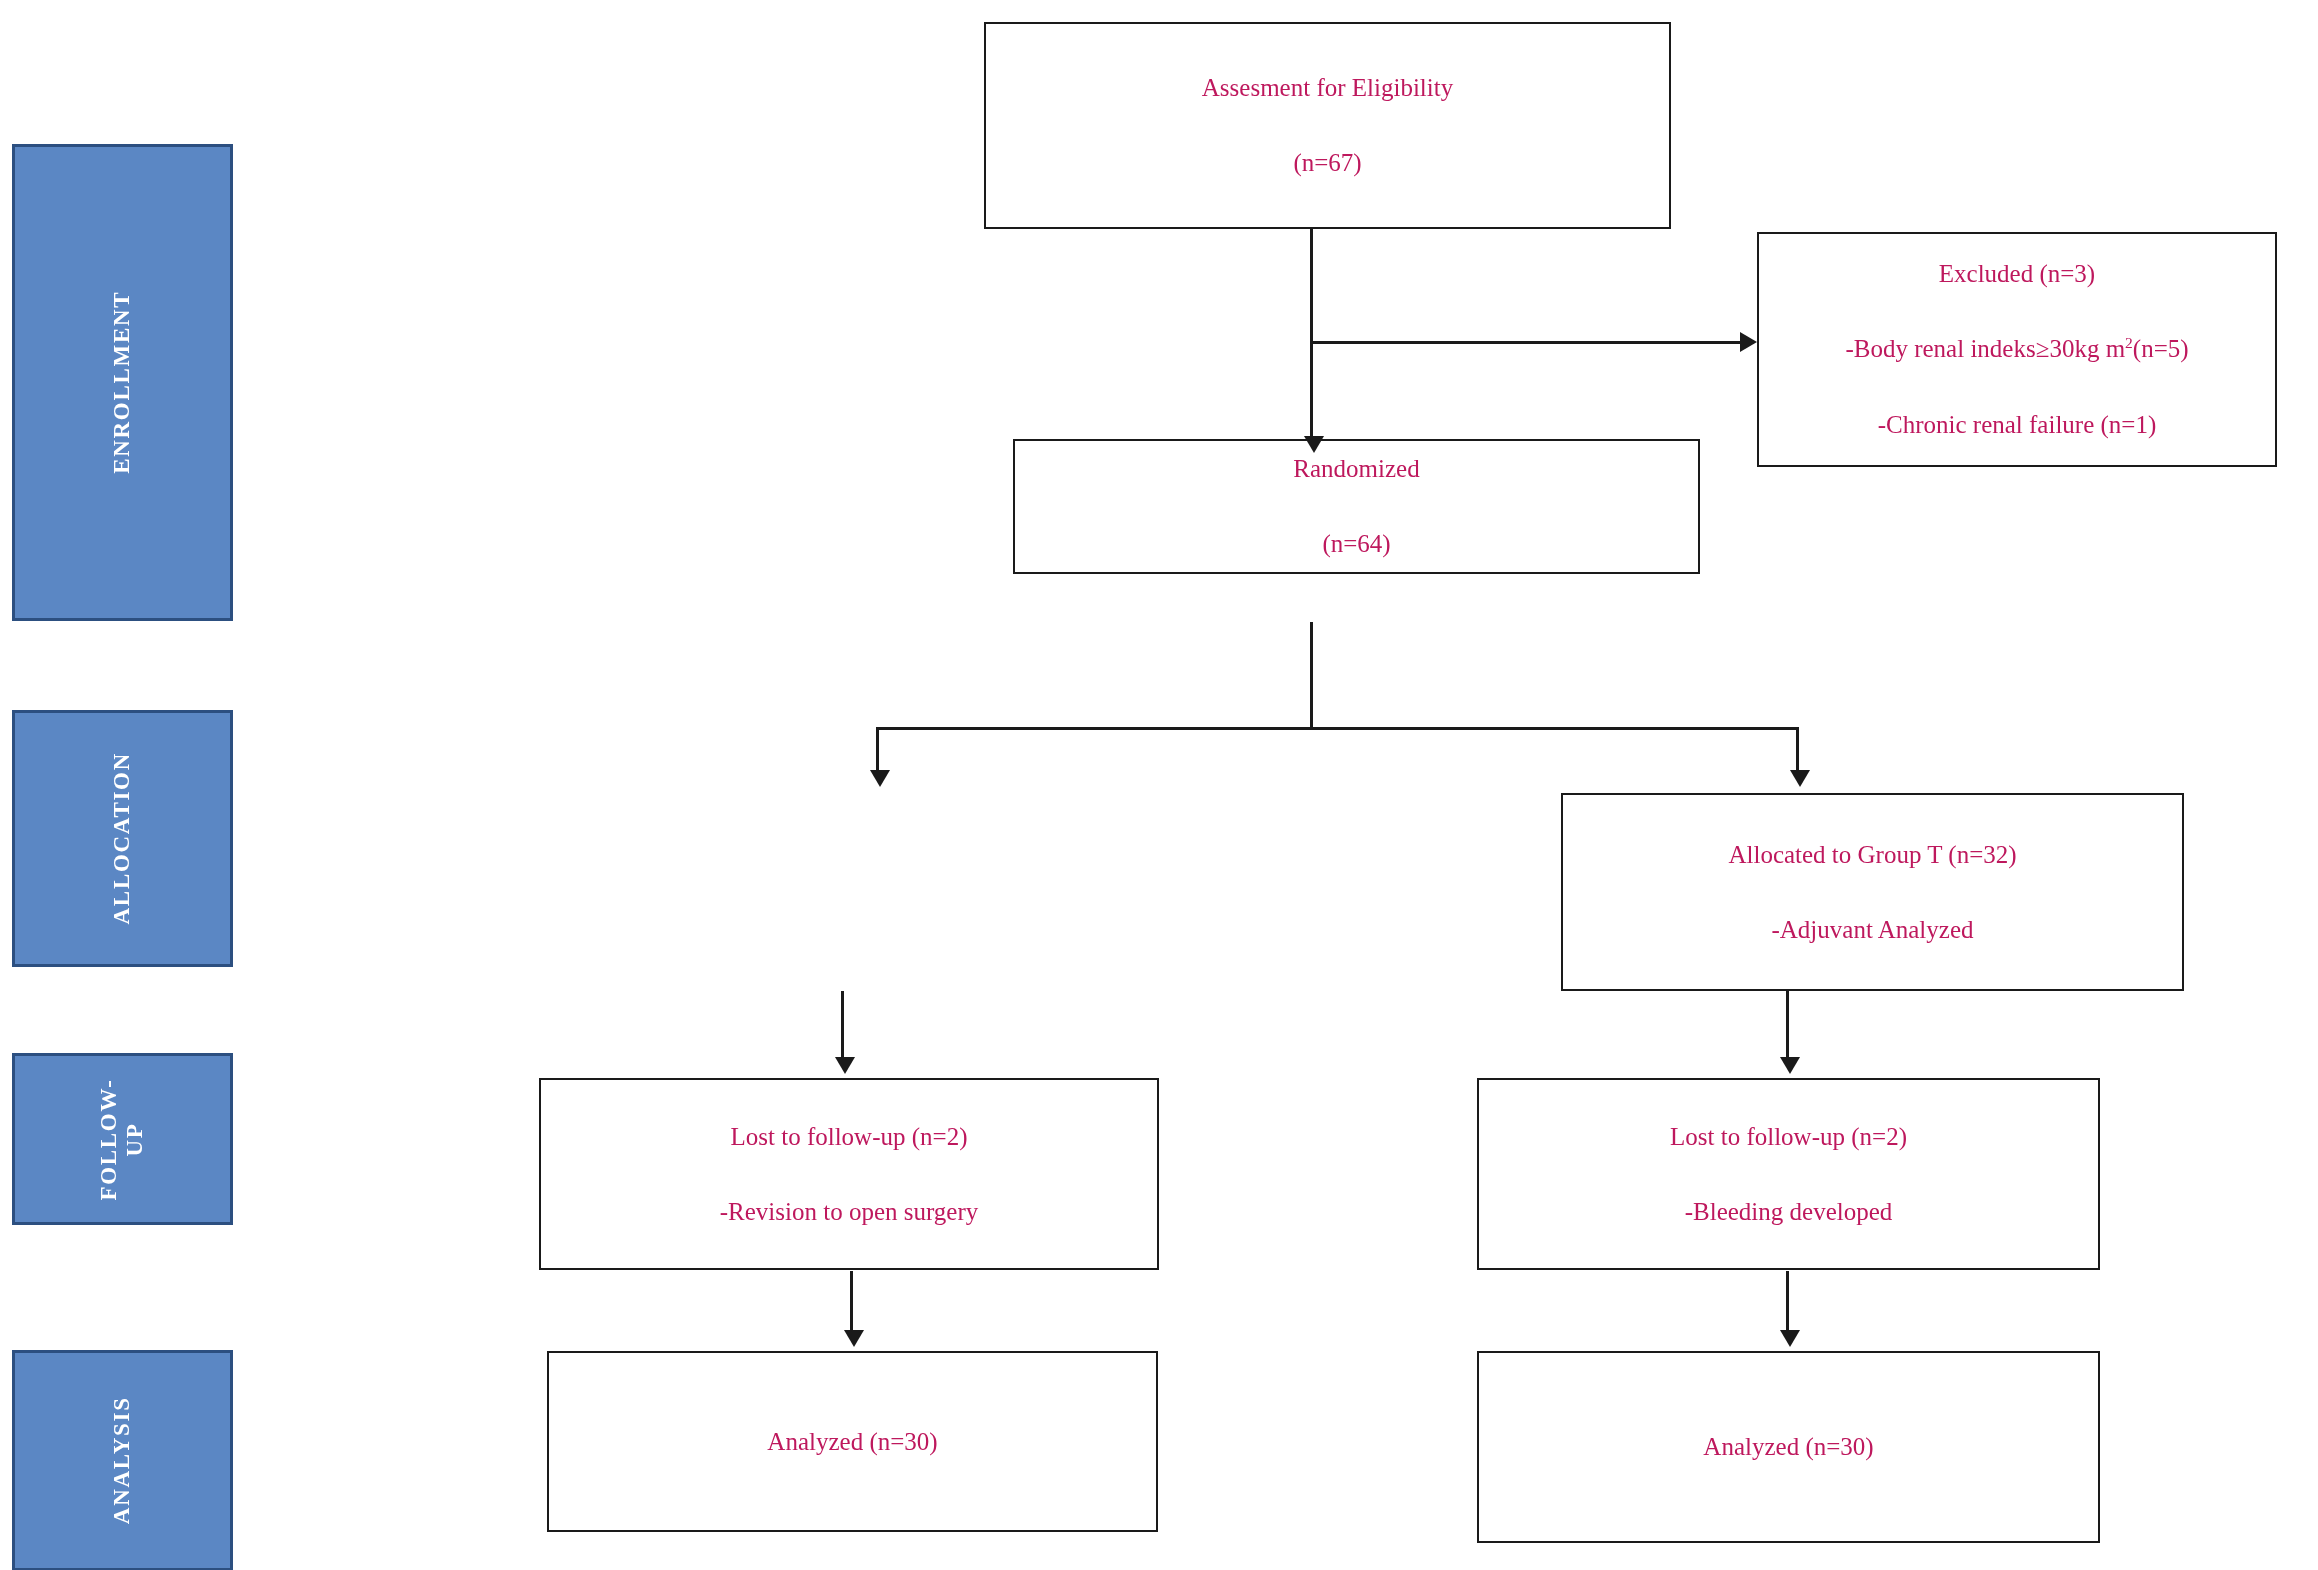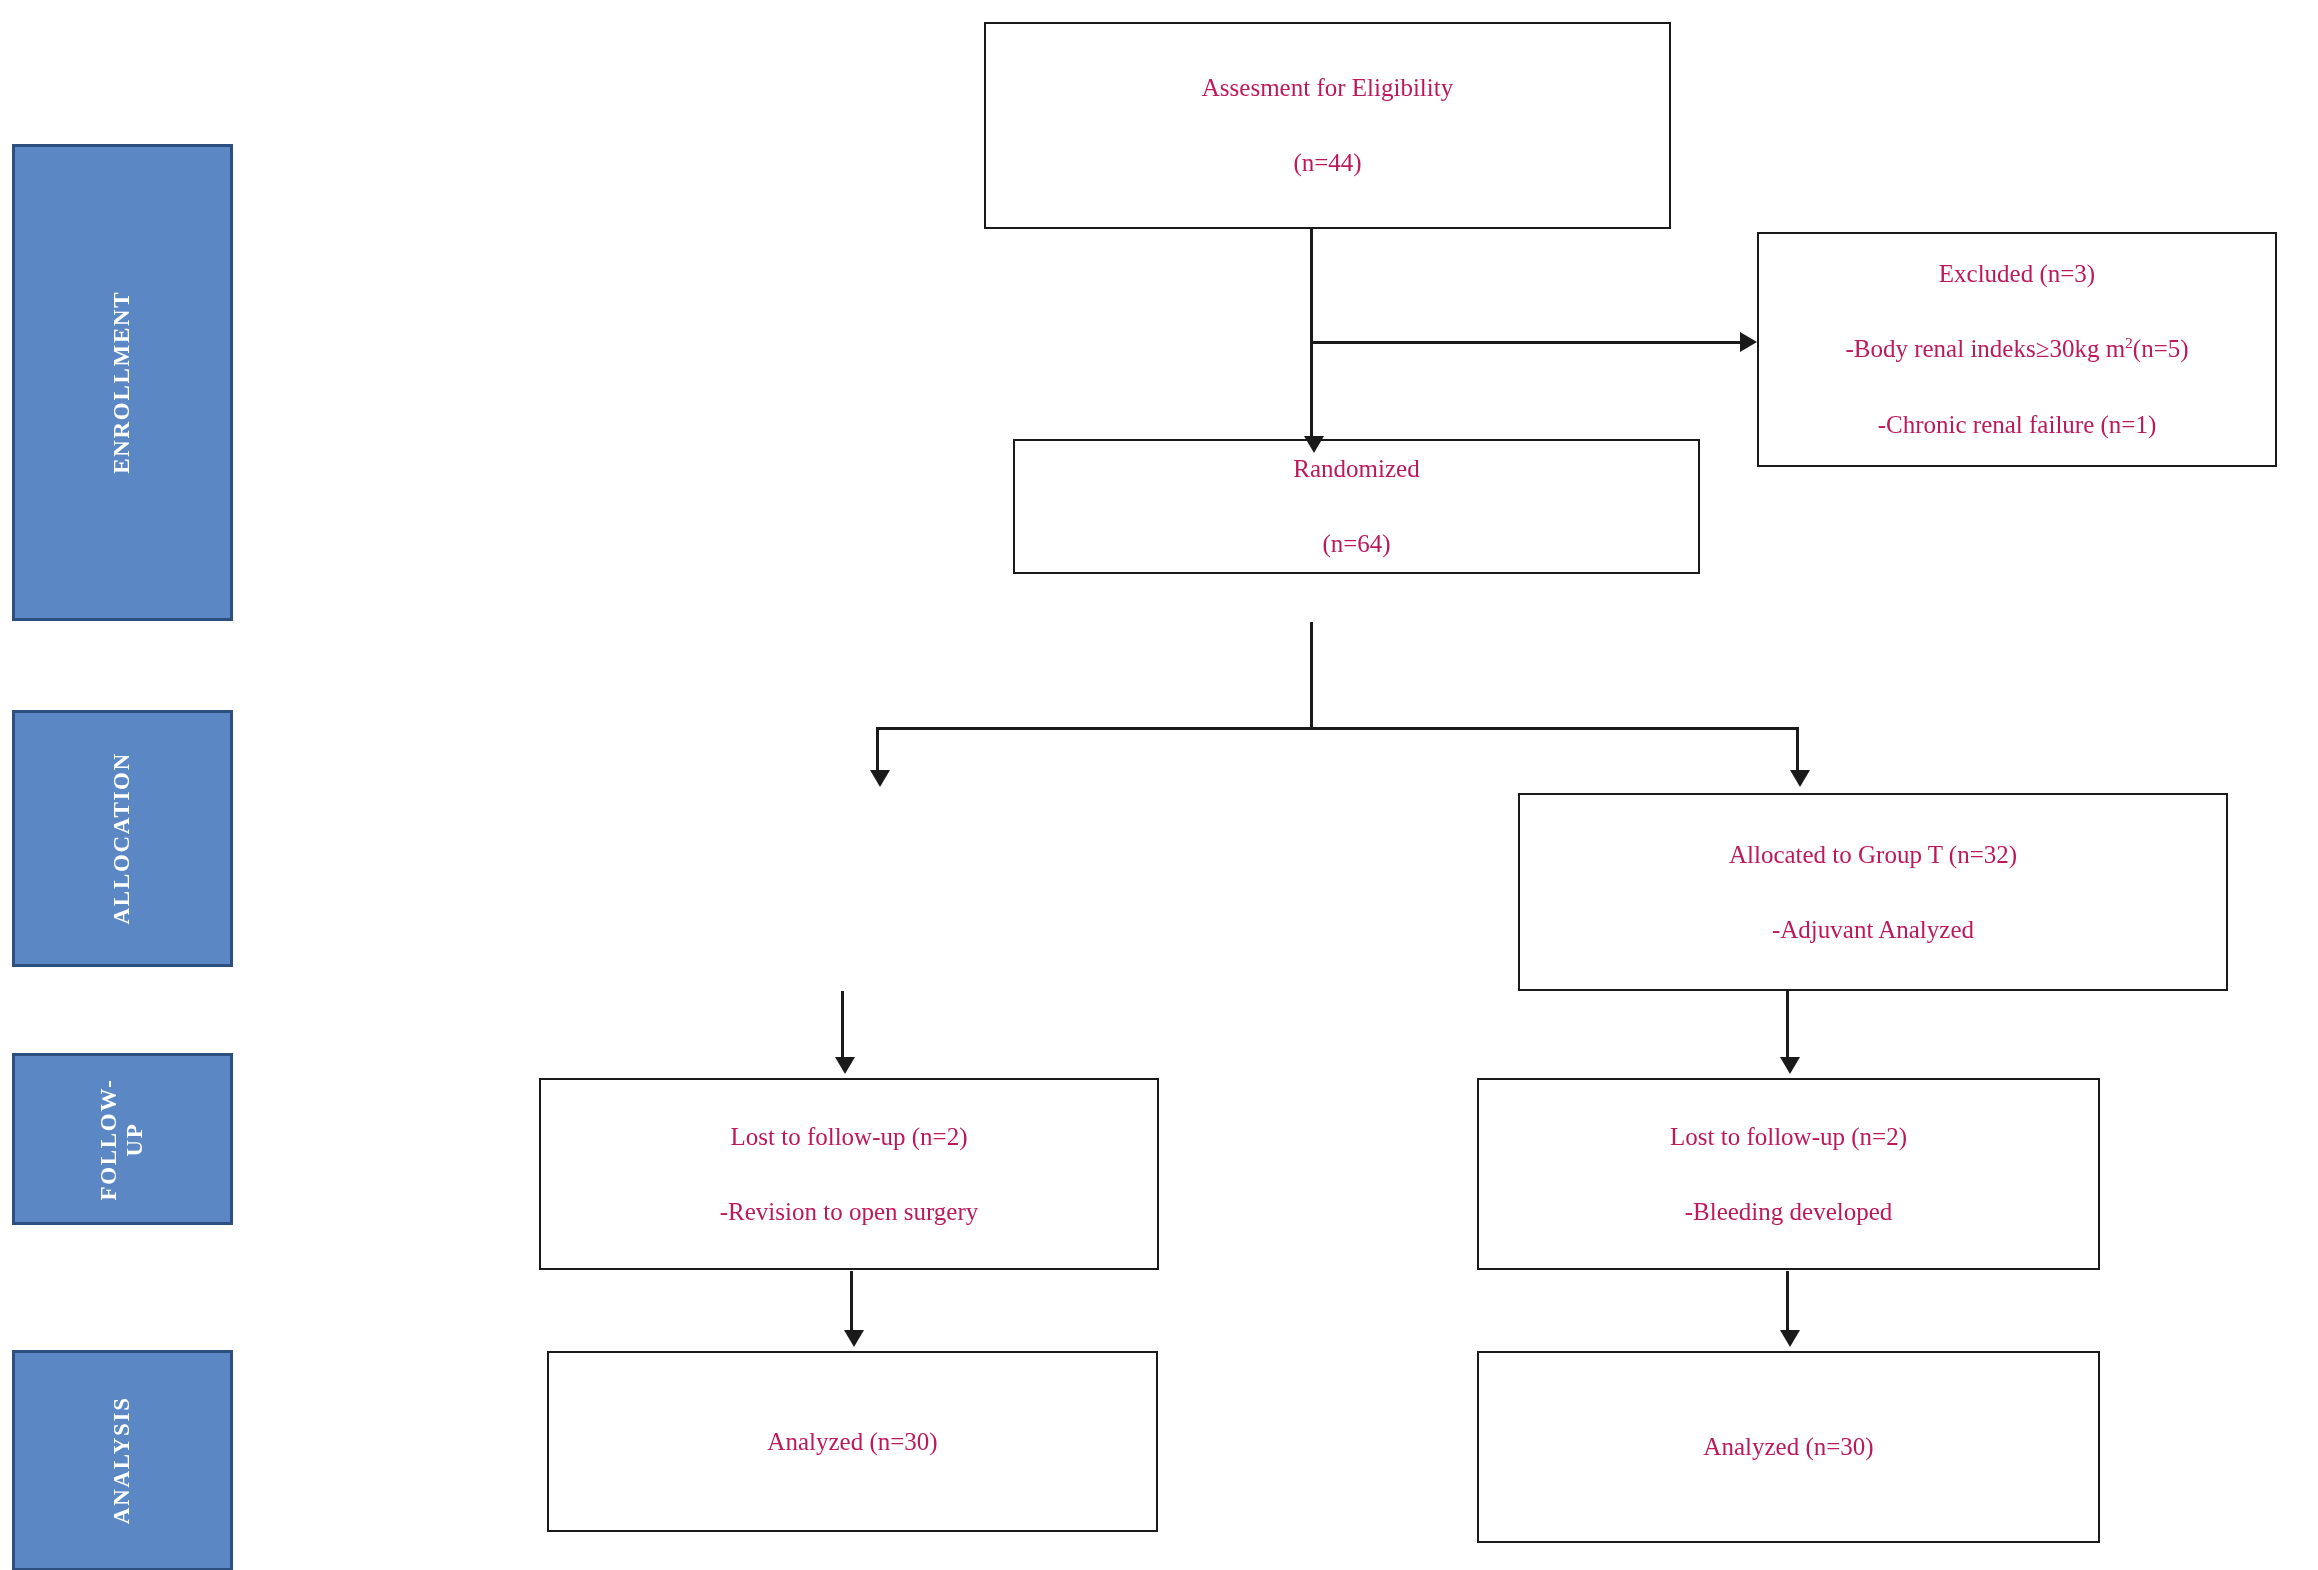--- a/index.html
+++ b/index.html
@@ -106,36 +106,36 @@
     <span class="stage-label">FOLLOW-
 UP</span>
   </div>
 
   <div class="stage-box" style="left:11.6px; top:1350px; width:221px; height:221px;">
     <span class="stage-label">ANALYSIS</span>
   </div>
 
   <div class="flow-box" style="left:984px; top:22px; width:687px; height:207px;">
     <span class="flow-line">Assesment for Eligibility</span>
-    <span class="flow-line gap-top">(n=44)</span>
+    <span class="flow-line gap-top">(n=67)</span>
   </div>
 
   <div class="flow-box" style="left:1757px; top:232px; width:520px; height:235px;">
     <span class="flow-line">Excluded (n=3)</span>
     <span class="flow-line gap-top"><span>-Body renal indeks≥30kg m</span><sup>2</sup><span>(n=5)</span></span>
     <span class="flow-line gap-top">-Chronic renal failure (n=1)</span>
   </div>
 
   <div class="flow-box" style="left:1013px; top:439px; width:687px; height:135px;">
     <span class="flow-line">Randomized</span>
     <span class="flow-line gap-top">(n=64)</span>
   </div>
 
 
-  <div class="flow-box" style="left:1518px; top:793px; width:710px; height:198px;">
+  <div class="flow-box" style="left:1561px; top:793px; width:623px; height:198px;">
     <span class="flow-line">Allocated to Group T (n=32)</span>
     <span class="flow-line gap-top">-Adjuvant Analyzed</span>
   </div>
 
   <div class="flow-box" style="left:539px; top:1078px; width:620px; height:192px;">
     <span class="flow-line">Lost to follow-up (n=2)</span>
     <span class="flow-line gap-top">-Revision to open surgery</span>
   </div>
 
   <div class="flow-box" style="left:1477px; top:1078px; width:623px; height:192px;">

